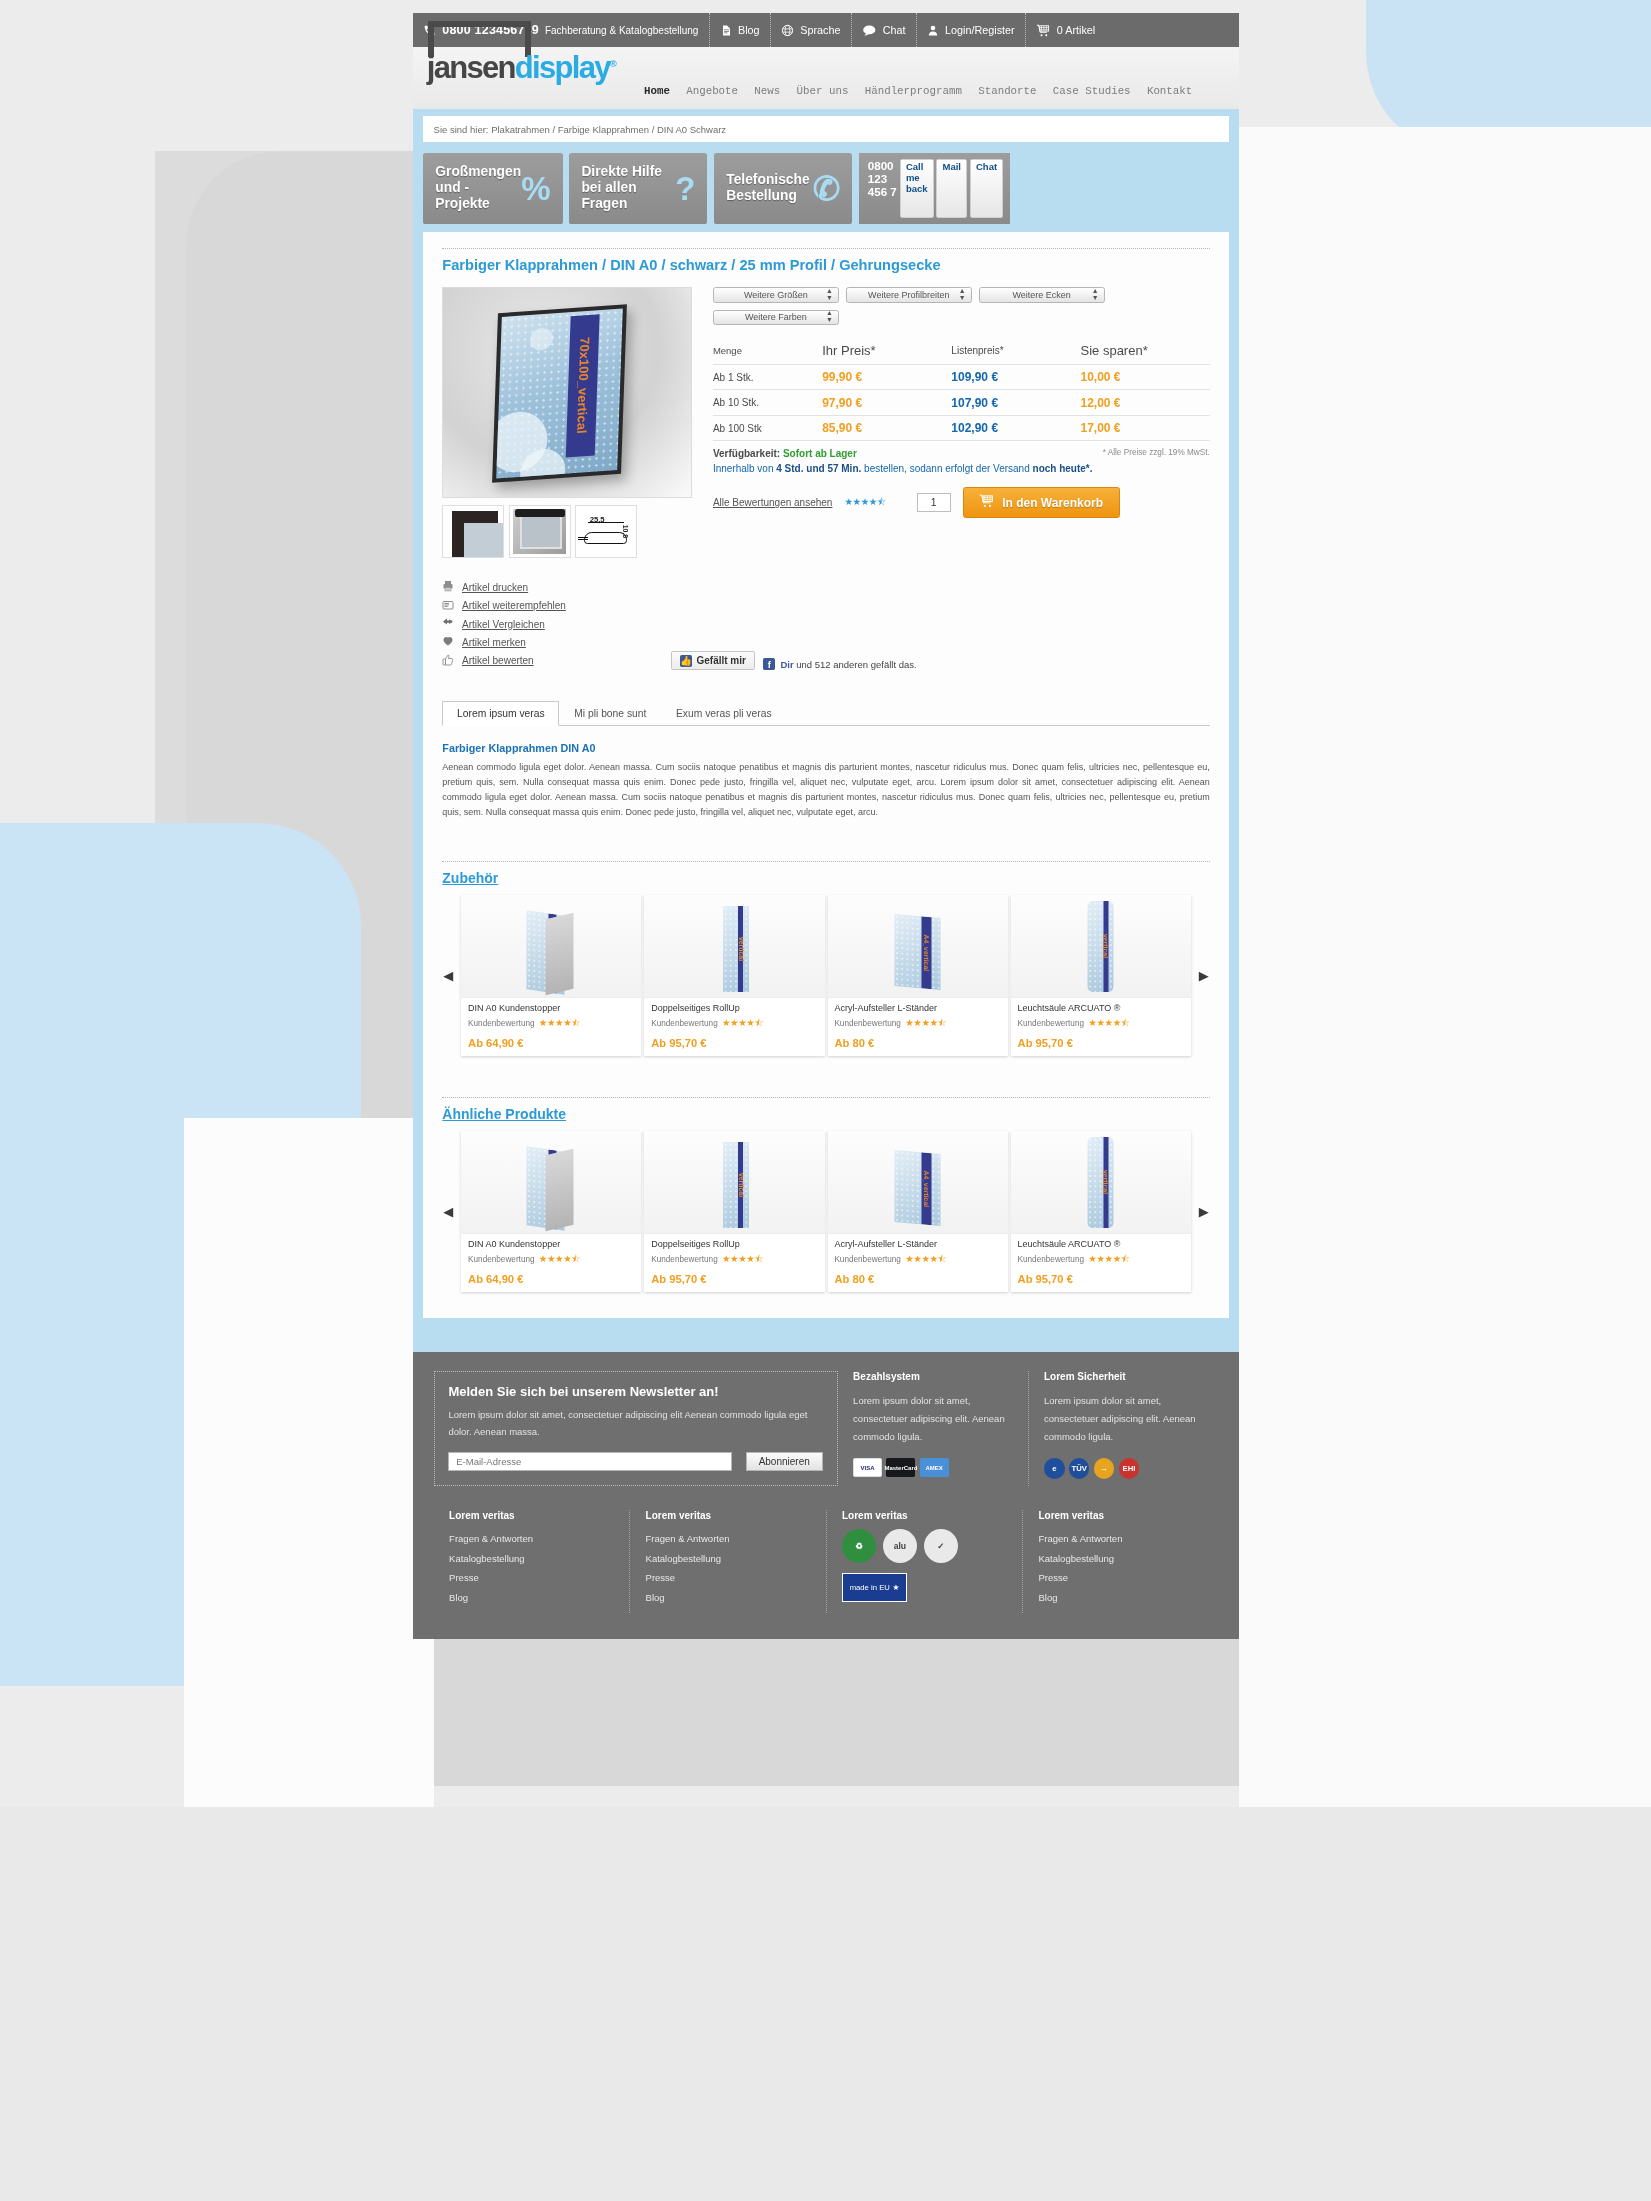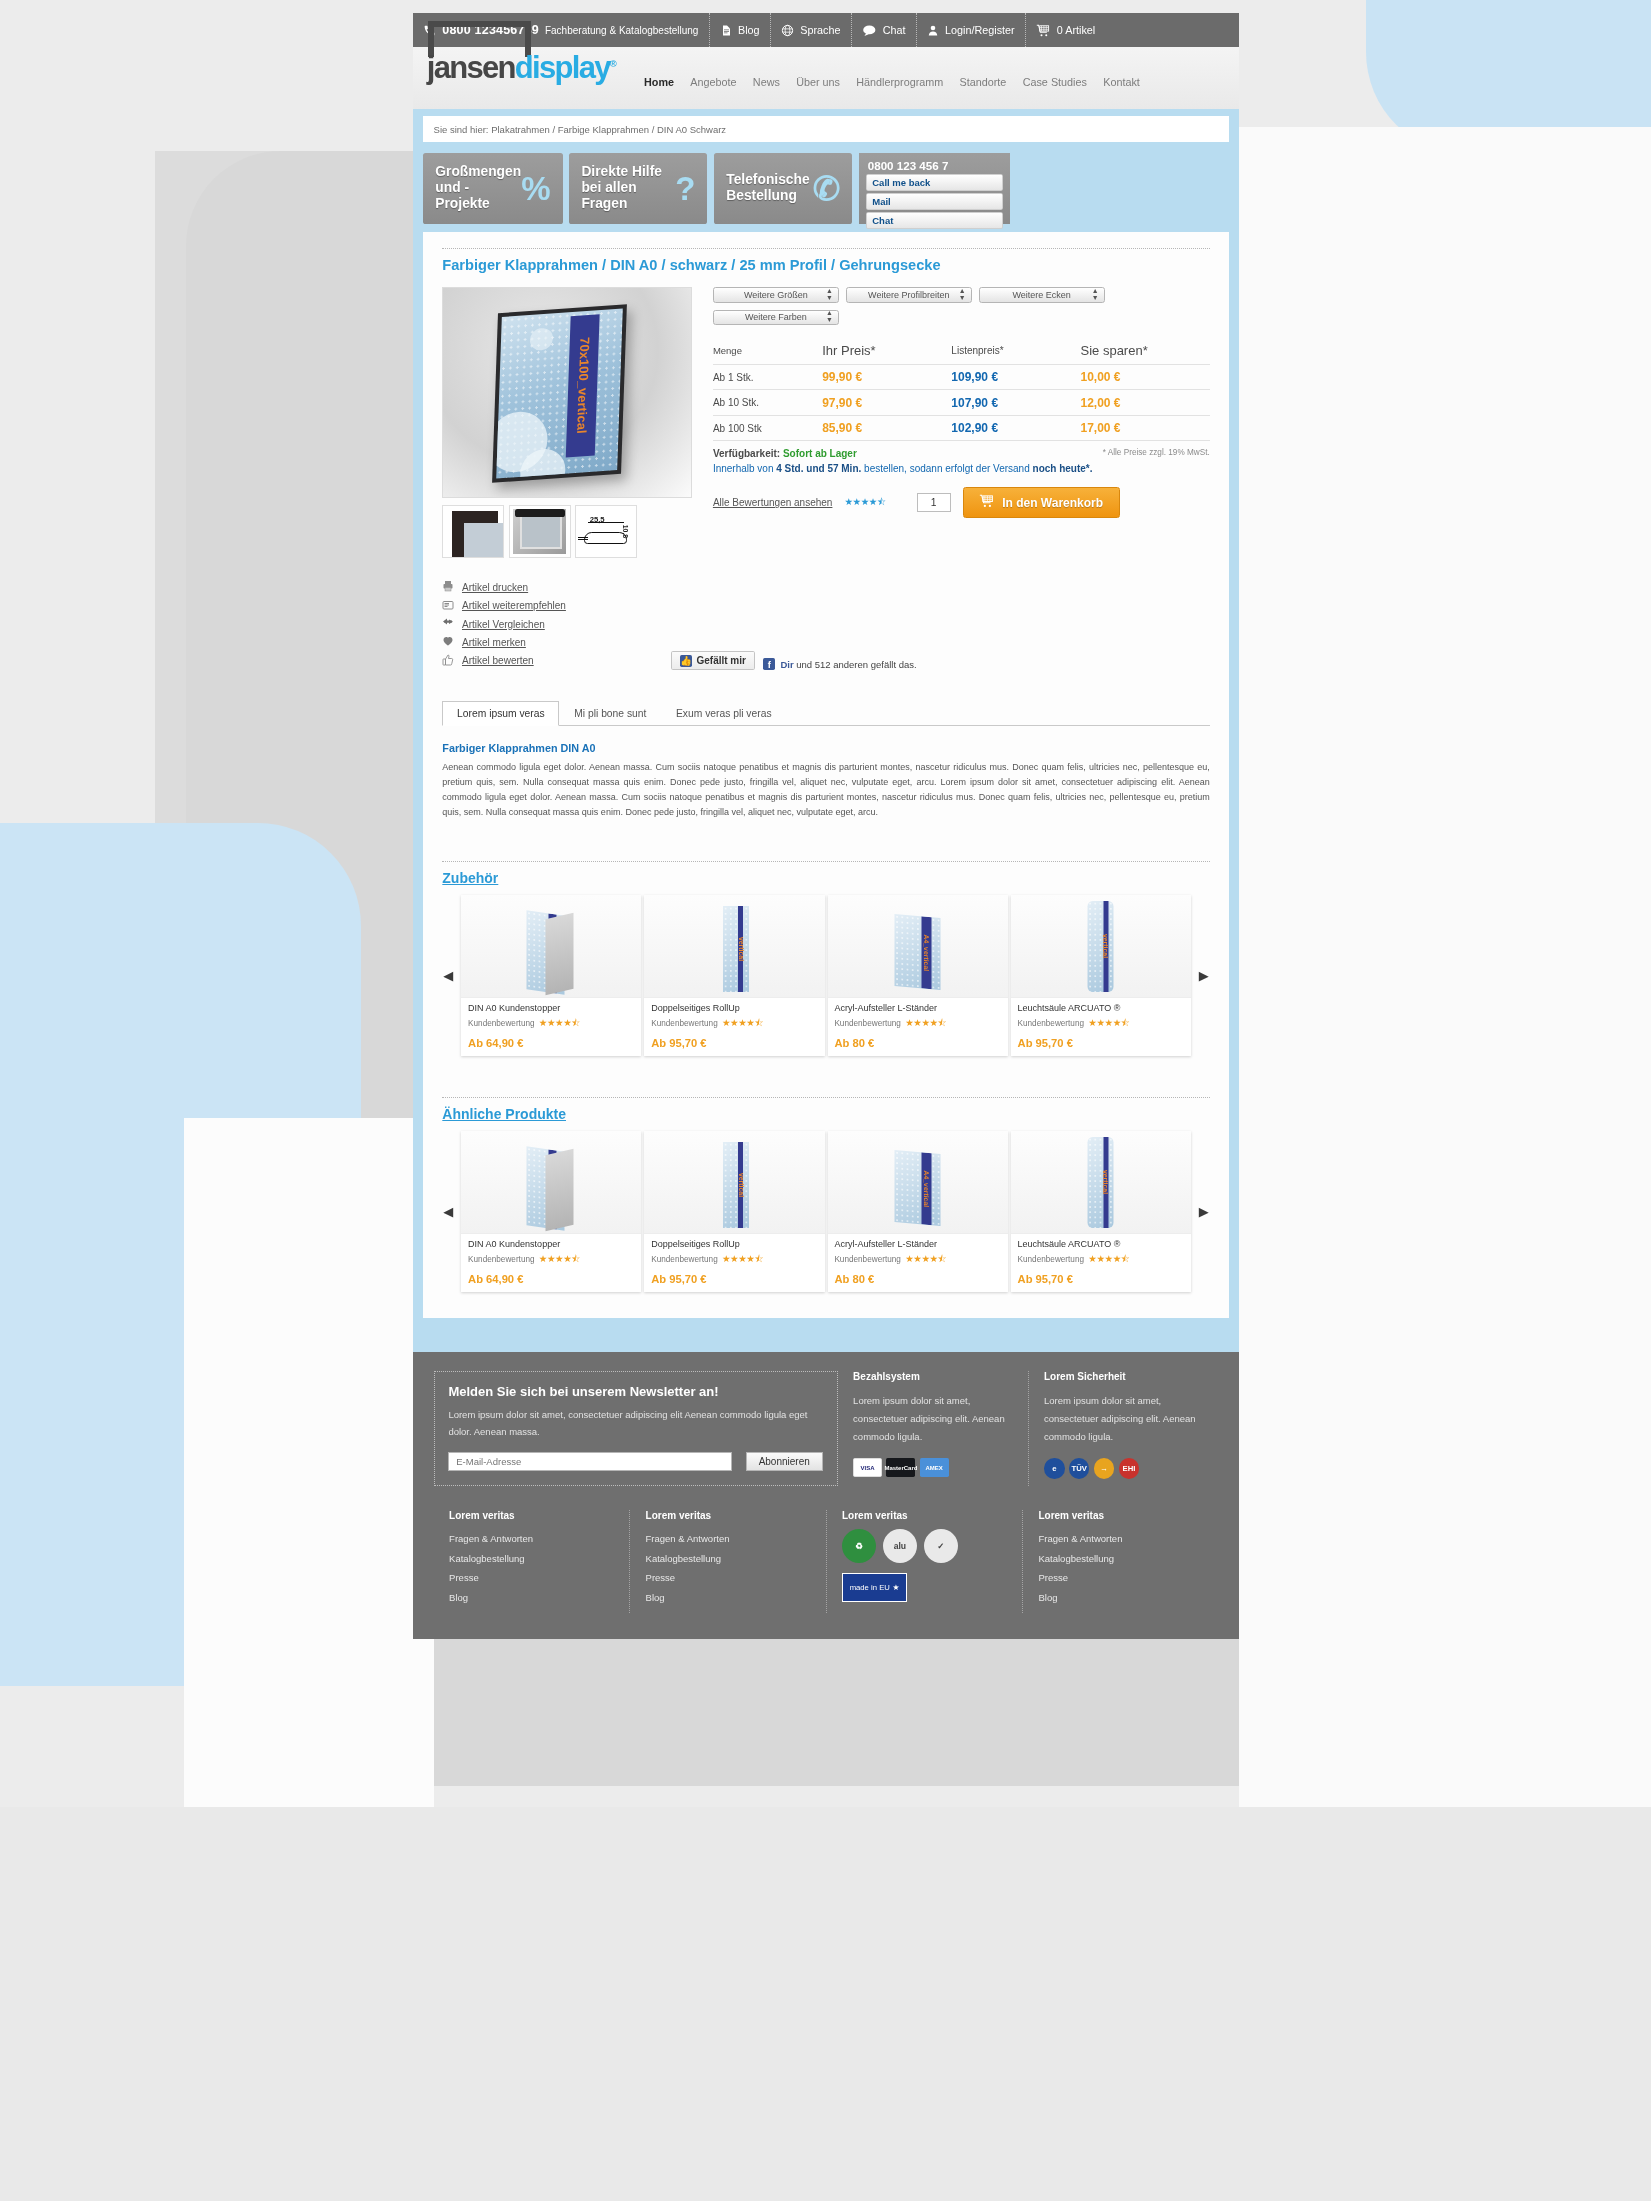--- a/index.html
+++ b/index.html
@@ -40,21 +40,21 @@
 
   
   .header { background:linear-gradient(#f4f4f4,#e9e9e9); height:62px; position:relative;
             display:flex; align-items:flex-end; }
   .logo-wrap{ position:absolute; left:13.8px; top:-26px; width:206px; }
   .logo-box { width:103px; height:36px; border:6px solid #4a4a4a; border-bottom:none; margin-left:1.7px;}
   .logo-text{ font-size:31px; font-weight:bold; letter-spacing:-1.7px; margin-top:-5.2px; line-height:1;}
   .logo-text .a{ color:#464646; }
   .logo-text .b{ color:#29ace3; }
   .logo-text sup{ font-size:9.5px; }
-  .mainnav{ margin-left:231px; display:flex; gap:16.3px; align-items:center; padding-bottom:21px; font-size:10.8px;}
+  .mainnav{ margin-left:231px; display:flex; gap:16.3px; align-items:center; padding-bottom:12px; font-size:10.8px;font-family:Liberation Mono, monospace;}
   .mainnav a{ color:#7d7d7d; text-decoration:none; white-space:nowrap;}
   .mainnav a.active{ color:#2a2a2a; font-weight:bold;}
 
   
   .shopbar-outer{ background:#b8dcf0; padding:6.9px 0 0 0; }
   .shopbar{ margin:0 10.3px; background:linear-gradient(#a9a9a9,#8f8f8f); height:34px;
             display:flex; align-items:center; padding:0 12px; gap:20.6px;}
   .shopbar .zs{ color:#fff; font-weight:bold; font-size:16.3px; text-shadow:0 0.9px 0.9px rgba(0,0,0,.4);}
   .shopbar a{ color:#0d4f86; font-weight:bold; font-size:11.2px; text-decoration:none; white-space:nowrap;}
   .caret{ display:inline-block; width:0;height:0;border-left:4.3px solid transparent;border-right:4.3px solid transparent;
@@ -68,21 +68,21 @@
 
   
   .services-wrap{ background:#b8dcf0; padding:5.2px 10.3px 8.6px;}
   .services{ display:flex; gap:6.9px;}
   .svc{ background:linear-gradient(#9d9d9d,#8a8a8a); height:71px; border-radius:2.6px;
         display:flex; align-items:center; justify-content:space-between; padding:0 12px;}
   .svc .t{ color:#fff; font-weight:bold; font-size:13.8px; line-height:1.15; text-shadow:0 0.9px 0.9px rgba(0,0,0,.35);}
   .svc .g{ color:#a8dcf2; font-size:33px; font-weight:bold; line-height:1;}
   .svc1{ flex:0 0 138px;} .svc2{ flex:0 0 138px;} .svc3{ flex:0 0 138px;}
   .svc4{ flex:0 0 auto; width:151px; background:linear-gradient(#9d9d9d,#8a8a8a); padding:6px 6.9px;
-         display:flex; flex-direction:column; gap:2.6px; height:71px;}
+         display:flex; flex-direction:row; gap:2.6px; height:71px;}
   .svc4 .num{ color:#fff; font-weight:bold; font-size:11.6px; text-align:left; padding-left:1.7px;}
   .svc4 .btn{ background:linear-gradient(#ffffff,#e6e6e6); border:0.9px solid #cfcfcf; border-radius:1.7px;
               font-size:9.5px; color:#10508a; font-weight:bold; padding:1.7px 5.2px;}
 
   
   .contentwrap{ background:#b8dcf0; padding:0 10.3px 34px;}
   .content{ background:#fdfdfd; padding:15.5px 19px 26px; }
   .dotted-top{ border-top:1.7px dotted #b6b6b6; }
   .prodtitle{ color:#2b9ad6; font-size:14.6px; font-weight:bold; margin:8.6px 0 13.8px;}
 

